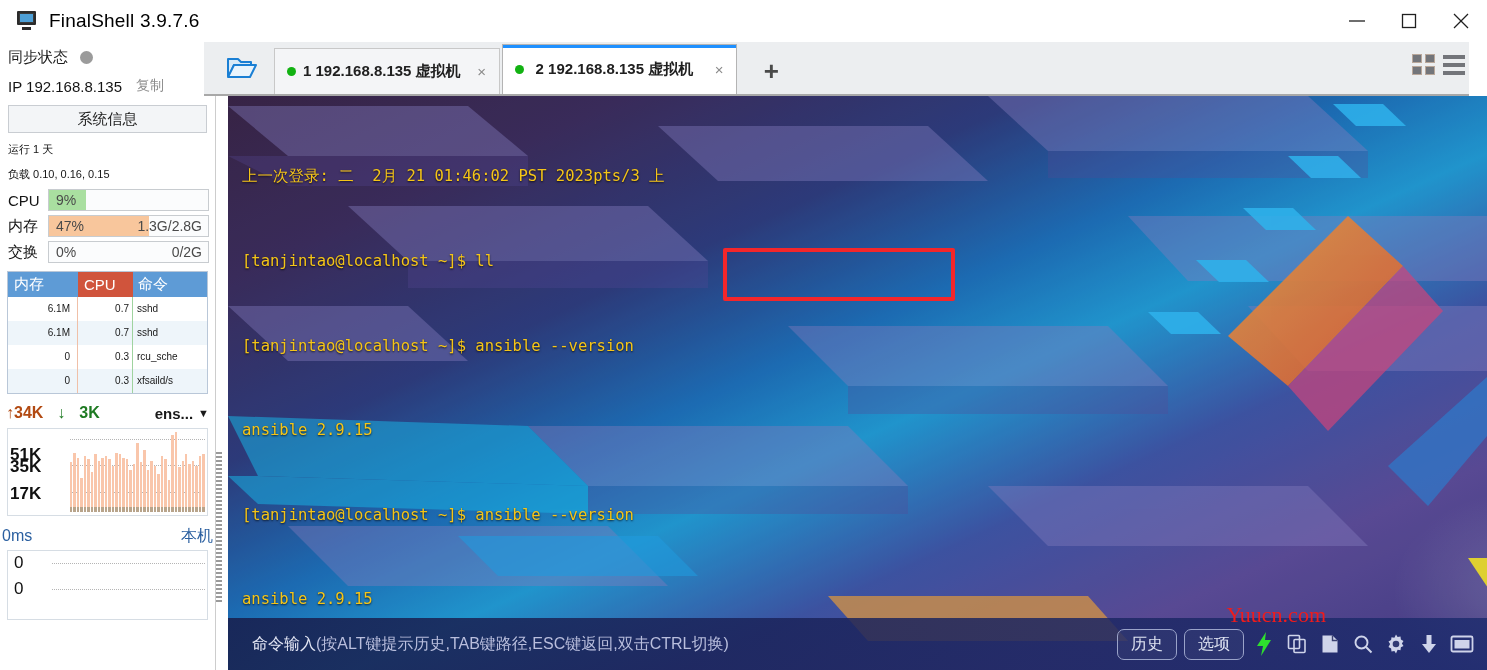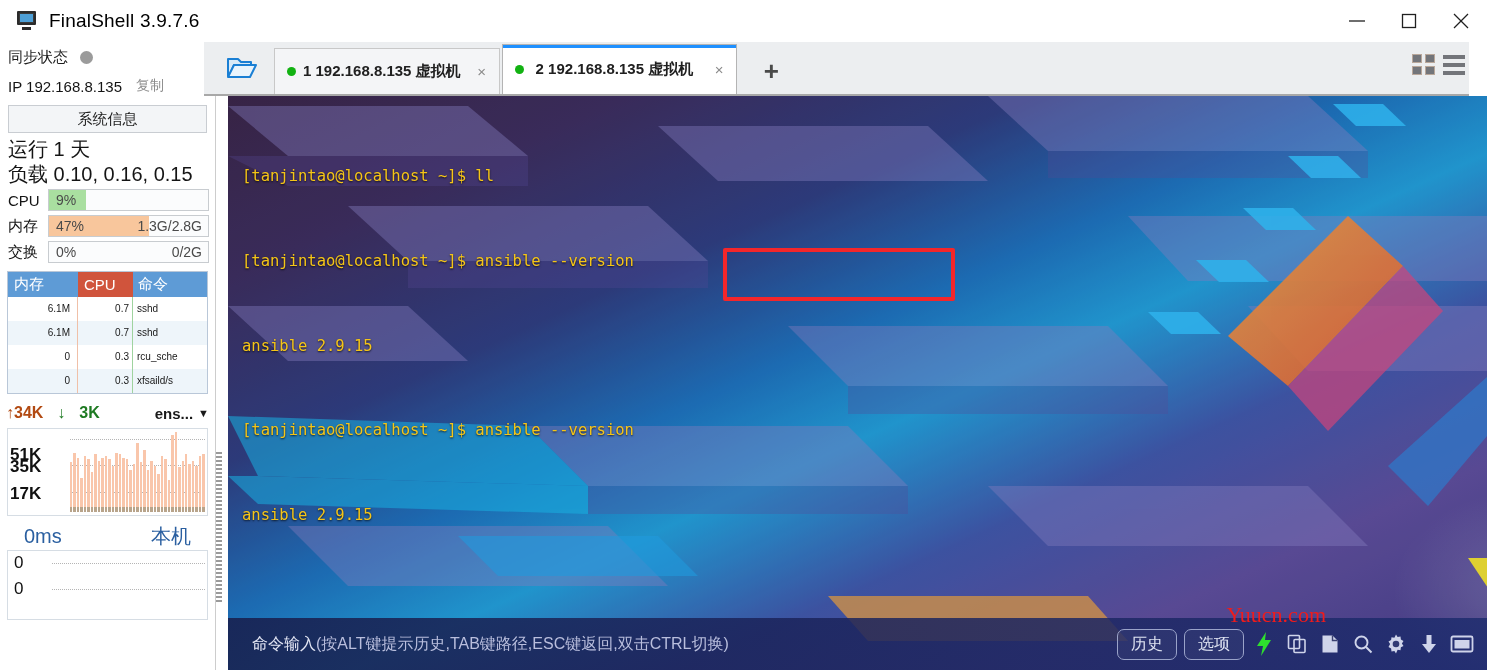--- a/index.html
+++ b/index.html
@@ -87,21 +87,21 @@
   }
   .sb-row { display:flex; align-items:center; padding:0 8px; }
   .sync { height:30px; font-size:15px; color:#1d1d1d; }
   .sync .gdot { width:13px; height:13px; border-radius:50%; background:#9b9b9b; margin-left:12px; }
   .ipline { height:28px; font-size:15px; color:#141414; }
   .ipline .copy { margin-left:14px; color:#8c8c8c; font-size:14px; }
   .sysinfo-btn {
     margin:5px 8px 4px 8px; height:28px; border:1px solid #c9cdd2; background:#f3f5f7;
     display:flex; align-items:center; justify-content:center; font-size:15px; color:#1d1d1d;
   }
-  .uptime, .loadavg { font-size:20px; color:#141414; height:25px; }
+  .uptime, .loadavg { font-size:11px; color:#141414; height:25px; }
   .meter-row { display:flex; align-items:center; height:26px; padding-left:8px; padding-right:6px; }
   .meter-lbl { font-size:15px; color:#141414; width:40px; flex:0 0 auto; }
   .meter {
     flex:1; height:22px; border:1px solid #c8ccd0; background:#fbfcfd; position:relative;
     display:flex; align-items:center; overflow:hidden;
   }
   .meter .fill { position:absolute; left:0; top:0; bottom:0; }
   .meter .pct { position:relative; font-size:14px; color:#4a4a4a; padding-left:7px; }
   .meter .right { position:relative; margin-left:auto; padding-right:6px; font-size:14px; color:#4a4a4a; }
 
@@ -126,21 +126,21 @@
   .netgraph { margin:0 7px; height:88px; border:1px solid #d6dde4; background:#fff; position:relative; }
   .netgraph .ylab { position:absolute; left:2px; font-size:17px; color:#111; font-weight:bold; }
   .netgraph .bars { position:absolute; left:62px; right:2px; bottom:3px; top:3px;
                     display:flex; align-items:flex-end; gap:1px; }
   .netgraph .bars span { flex:1; background:#f9c6ab; display:block; position:relative; }
   .netgraph .bars span::after {
     content:""; position:absolute; left:0; right:0; bottom:0; height:5px; background:#b8a48b;
   }
   .netgraph .gl { position:absolute; left:62px; right:2px; border-top:1px dotted #b5b5b5; }
 
-  .pingline { display:flex; align-items:center; height:28px; padding:0 24px; margin-top:6px; font-size:20px; color:#2a5fa0; }
+  .pingline { display:flex; align-items:center; height:28px; padding:0 2px; margin-top:6px; font-size:16px; color:#2a5fa0; }
   .pingline .host { margin-left:auto; }
   .pinggraph { margin:0 7px; height:70px; border:1px solid #d6dde4; background:#fff; position:relative; }
   .pinggraph .ylab { position:absolute; left:6px; font-size:17px; color:#111; }
   .pinggraph .gl { position:absolute; left:44px; right:2px; border-top:1px dotted #b5b5b5; }
 
   
   .sb-scroll {
     position:absolute; left:216px; top:42px; width:6px; height:628px; background:#ffffff;
   }
   .sb-scroll .thumb { position:absolute; left:0; top:410px; width:6px; height:150px;
@@ -470,20 +470,21 @@
         <ellipse cx="110" cy="95" rx="130" ry="100" fill="url(#glow)" opacity=".35"></ellipse>
         <polygon points="90,20 150,20 170,45 110,45" fill="#3ad9e8"></polygon>
         <polygon points="160,30 215,30 235,55 180,55" fill="#f07d28"></polygon>
         <polygon points="55,62 118,62 138,92 75,92" fill="#f7e62a"></polygon>
         <polygon points="128,72 192,72 212,102 148,102" fill="#74d92a"></polygon>
       </g>
       <rect width="1259" height="574" fill="#2c2f6e" opacity=".12"></rect>
     </svg>
 
     <div class="termtext">
+      <span class="l">上一次登录: 二  2月 21 01:46:02 PST 2023pts/3 上</span>
       <span class="l">[tanjintao@localhost ~]$ ll</span>
       <span class="l">[tanjintao@localhost ~]$ ansible --version</span>
       <span class="l">ansible 2.9.15</span>
       <span class="l">[tanjintao@localhost ~]$ ansible --version</span>
       <span class="l">ansible 2.9.15</span>
       
       
       
       
       

